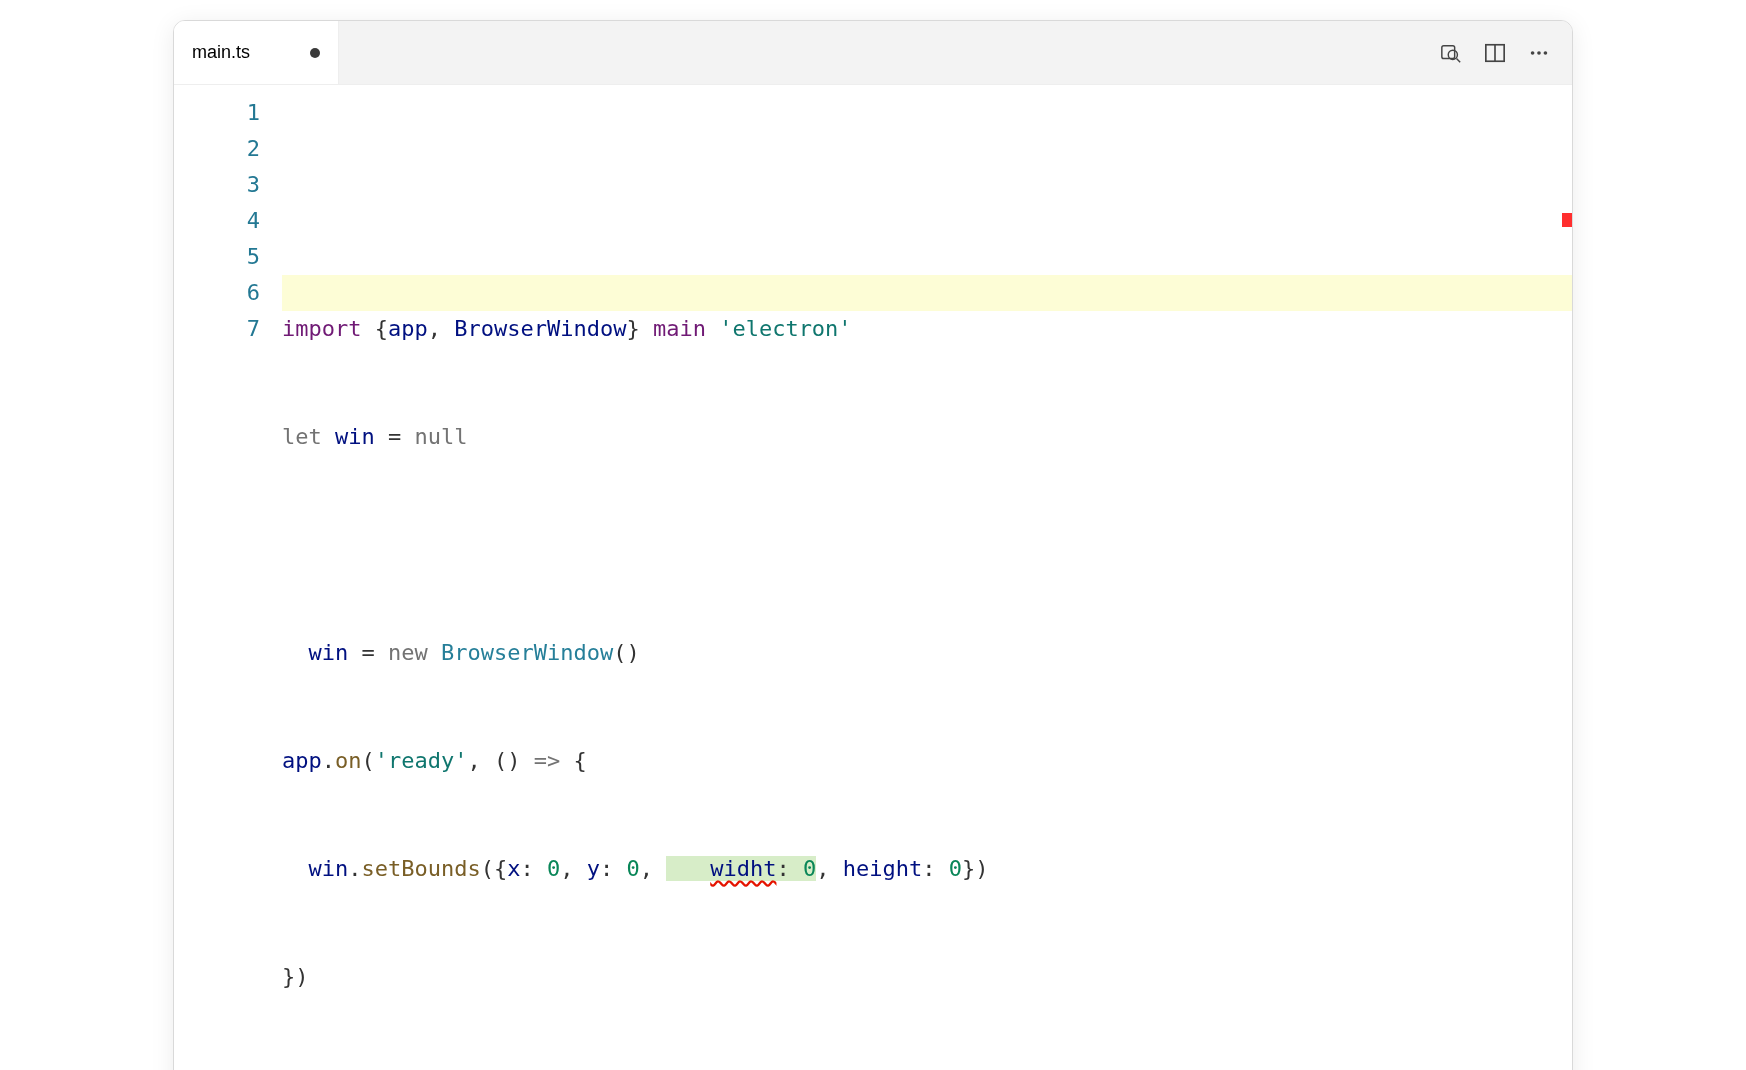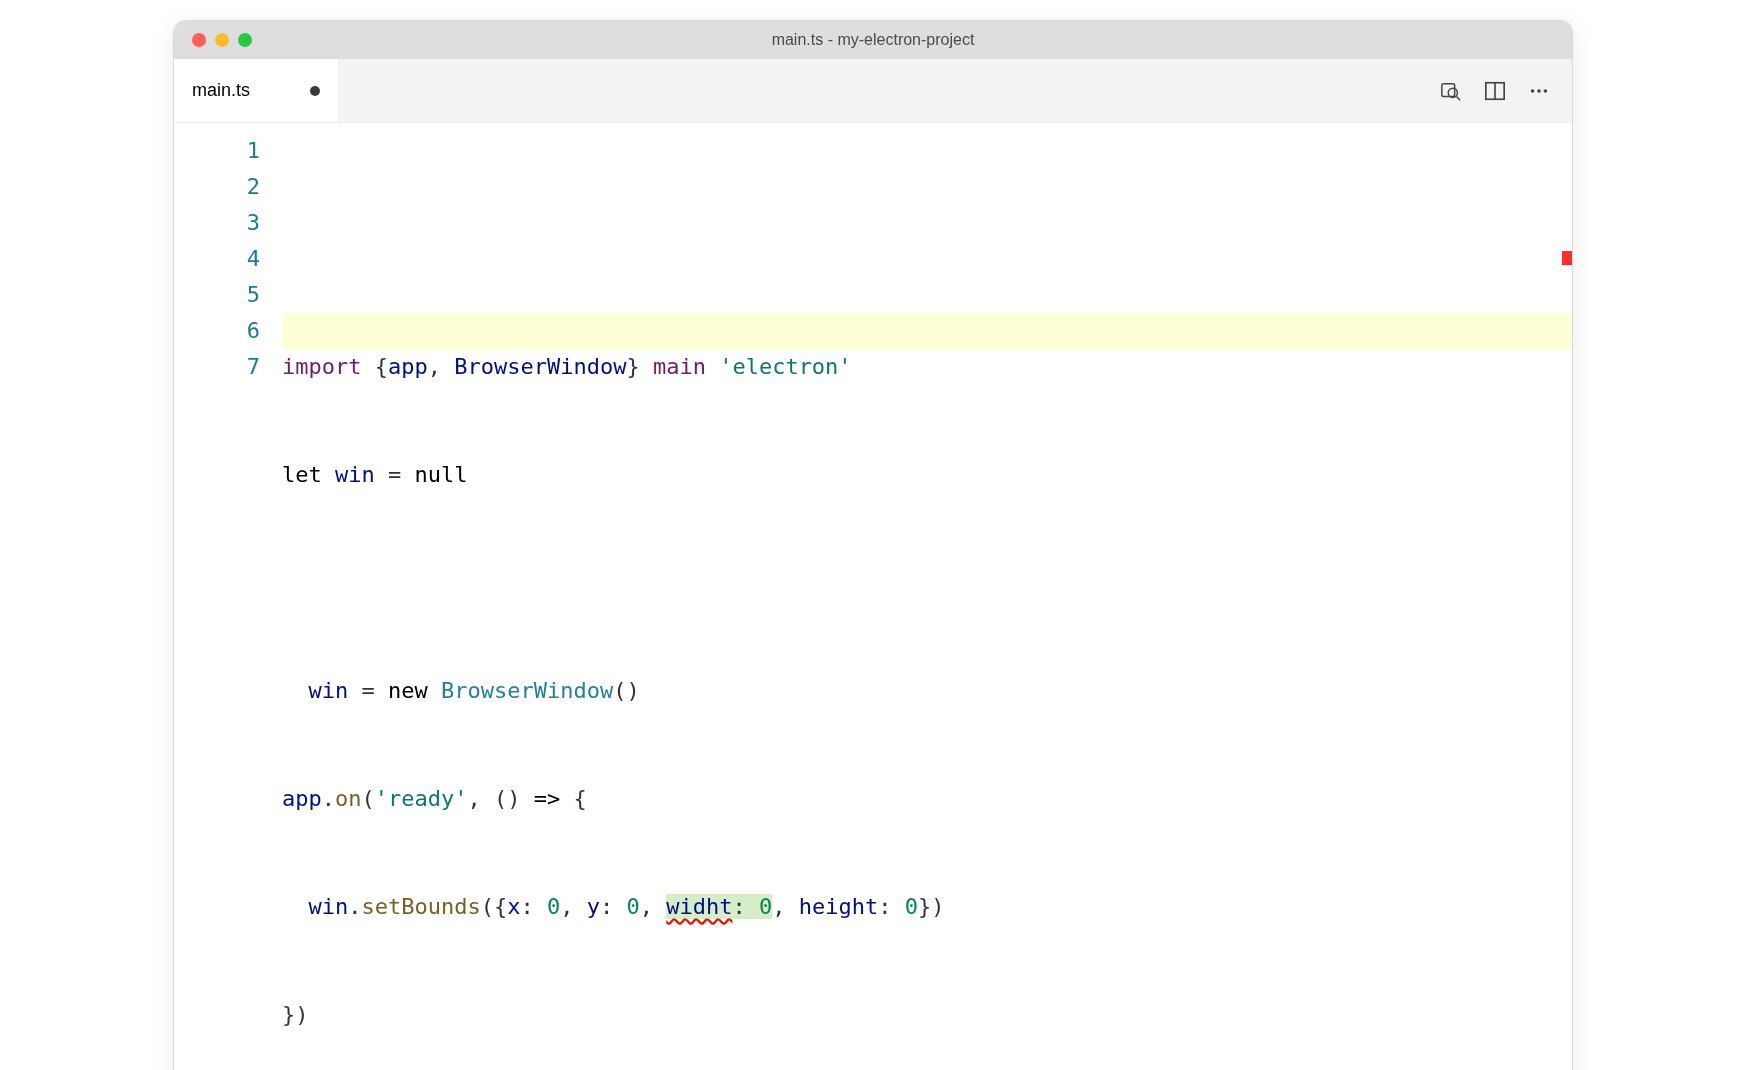--- a/index.html
+++ b/index.html
@@ -51,41 +51,33 @@
     display:flex; font-family: Menlo, Consolas, monospace;
     font-size:22px; line-height:36px;
     position:relative; min-height:380px;
   }
   .gutter { width:108px; text-align:right; padding:10px 22px 10px 0; color:#237893; }
   .code { flex:1; padding:10px 0; position:relative; white-space:pre; color:#333;}
   .hl-line { position:absolute; left:0; right:0; height:36px; background:#fdfdd6; z-index:0;}
   .code-lines { position:relative; z-index:1; }
 
   
-  .kw{color:#701a75;} .kw2{color:#000000;} .fn{color:#795e26;} .str{color:#0f766e;}
+  .kw{color:#701a75;} .kw2{color:#737373;} .fn{color:#795e26;} .str{color:#0f766e;}
   .num{color:#098658;} .id{color:#001080;} .typ{color:#267f99;}
   .word-hl{background:#d7edc8;}
-  .squiggle{ text-decoration-line:underline; text-decoration-style:wavy; text-decoration-color:#e51400; text-underline-offset:4px;}
+  .squiggle{ text-decoration-line:underline; text-decoration-style:wavy; text-decoration-color:#e51400; text-underline-offset:4px;padding-left:44px;}
 
   .minimap-mark{position:absolute; right:0; top:calc(10px + 36px*3 + 10px); width:10px; height:14px; background:#ff2e2e;}
   svg{display:block;}
 </style>
 </head>
 <body>
 
 <div class="window">
 
-  <div class="titlebar">
-    <div class="traffic">
-      <div class="tl red"></div>
-      <div class="tl yellow"></div>
-      <div class="tl green"></div>
-    </div>
-    <div class="title">main.ts - my-electron-project</div>
-  </div>
 
   <div class="tabbar">
     <div class="tab">
       <span>main.ts</span>
       <span class="tab-dot"></span>
     </div>
     <div class="tabbar-right">
       <span class="icon-btn">
         <svg width="22" height="22" viewBox="0 0 24 24" fill="none" stroke="#444" stroke-width="1.6">
             <rect x="2" y="4" width="14" height="14" rx="2"></rect>

